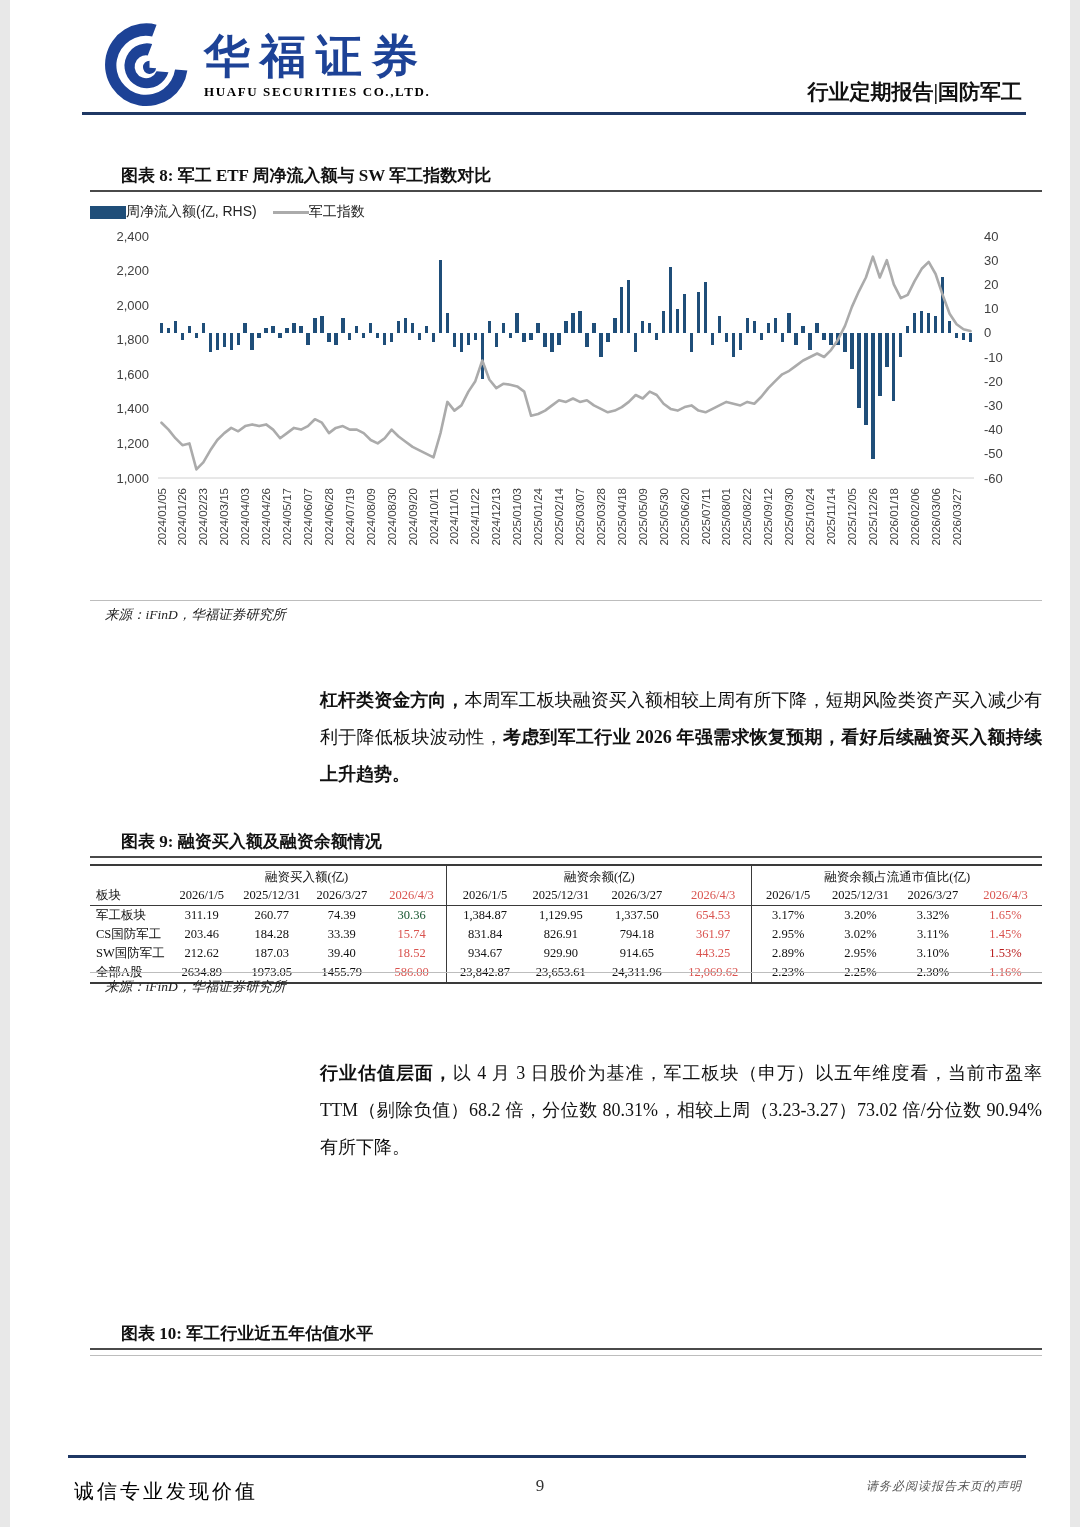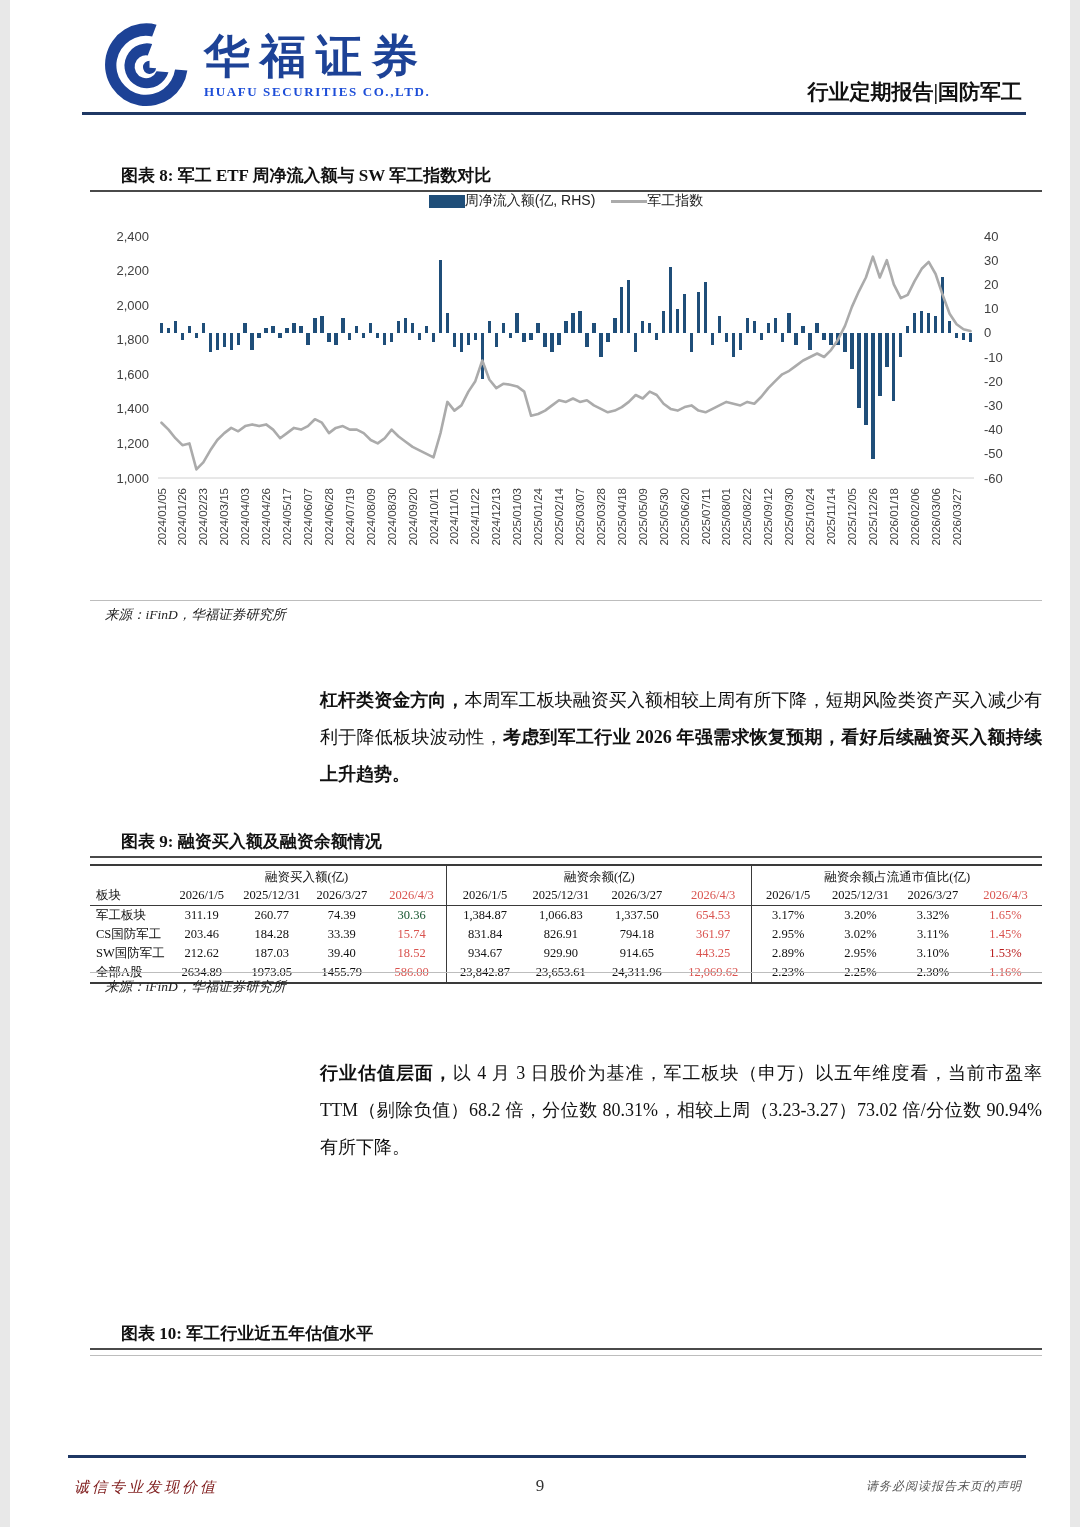--- a/index.html
+++ b/index.html
@@ -5,30 +5,30 @@
   html,body{margin:0;padding:0;background:#e8e8e8;}
   .page{
     position:relative;width:1060px;height:1527px;margin:0 auto;
     background:#ffffff;overflow:hidden;
     font-family:"Liberation Serif","DejaVu Serif",serif;color:#1a1a1a;
   }
   
   .logo-block{position:absolute;left:92px;top:22px;display:flex;align-items:center;gap:14px;}
   .logo-mark{width:88px;height:88px;}
   .logo-cn{font-size:46px;font-weight:700;color:#1d4296;letter-spacing:10px;line-height:1.1;}
-  .logo-en{font-size:13px;color:#1d4ed8;letter-spacing:1.6px;margin-top:2px;font-weight:600;}
+  .logo-en{font-size:13px;color:#000000;letter-spacing:1.6px;margin-top:2px;font-weight:600;}
   .report-tag{position:absolute;right:48px;top:78px;font-size:21px;font-weight:600;color:#111;}
   .header-rule{position:absolute;left:72px;right:44px;top:112px;height:3px;background:#1F3864;}
   
   .fig-title{position:absolute;left:111px;font-size:17px;font-weight:700;color:#111;}
   .fig-underline{position:absolute;left:80px;width:952px;height:2px;background:#4a4a4a;}
   .thin-rule{position:absolute;left:80px;width:952px;height:1px;background:#bdbdbd;}
   .source-note{position:absolute;left:95px;font-size:13.5px;color:#222;font-style:italic;}
   
-  .legend{position:absolute;left:80px;width:952px;top:192px;display:flex;justify-content:center;align-items:center;font-size:14px;color:#222;font-family:"Liberation Sans","DejaVu Sans",sans-serif;}
+  .legend{position:absolute;left:80px;width:952px;top:203px;display:flex;align-items:center;font-size:14px;color:#222;font-family:"Liberation Sans","DejaVu Sans",sans-serif;}
   .lg-swatch{display:inline-block;width:36px;height:13px;background:#1F4E79;}
   .lg-line{display:inline-block;width:36px;height:3px;background:#ABABAB;margin-left:16px;}
   
   .chart-wrap{position:absolute;left:82px;top:228px;width:952px;height:372px;}
   
   .body-para{position:absolute;left:310px;width:722px;font-size:18px;line-height:37px;text-align:justify;color:#111;}
   .body-para b{font-weight:700;}
   
   .ftable-wrap{position:absolute;left:80px;top:864px;width:952px;}
   table.ftable{width:100%;border-collapse:collapse;border-top:2px solid #3a3a3a;border-bottom:2px solid #3a3a3a;
@@ -36,21 +36,21 @@
   table.ftable th,table.ftable td{padding:1px 2px;font-weight:400;white-space:nowrap;}
   table.ftable th.gh{text-align:center;font-weight:400;padding-top:3px;}
   table.ftable th.dh{text-align:center;border-bottom:1.5px solid #3a3a3a;padding-bottom:2px;}
   table.ftable th.corner{text-align:left;vertical-align:bottom;border-bottom:1.5px solid #3a3a3a;padding-left:6px;}
   table.ftable td{text-align:center;height:15px;margin-left:45px;}
   table.ftable td.rl{text-align:left;padding-left:6px;}
   .gsep{border-left:1.5px solid #3a3a3a;}
   .redcell{color:#D9534F;}
   
   .footer-rule{position:absolute;left:58px;right:44px;top:1455px;height:3px;background:#1F3864;}
-  .footer-left{position:absolute;left:64px;top:1478px;font-size:15px;color:#7f1d1d;letter-spacing:3px;font-style:italic;}
+  .footer-left{position:absolute;left:64px;top:1478px;font-size:20px;color:#000000;letter-spacing:3px;}
   .footer-page{position:absolute;left:0;width:100%;top:1476px;text-align:center;font-size:17px;color:#333;}
   .footer-right{position:absolute;right:48px;top:1478px;font-size:12px;color:#555;letter-spacing:1px;font-style:italic;}
 </style>
 </head>
 <body>
 
 <div class="page">
 
   <div class="logo-block">
     <svg class="logo-mark" viewBox="0 0 100 100">
@@ -312,21 +312,21 @@
           </tr>
         </thead>
         <tbody>
           <tr>
             <td class="rl">军工板块</td>
             <td class="">311.19</td>
             <td class="">260.77</td>
             <td class="">74.39</td>
             <td class="redcell" style="color: #14532d;">30.36</td>
             <td class="gsep ">1,384.87</td>
-            <td class="">1,066.83</td>
+            <td class="">1,129.95</td>
             <td class="">1,337.50</td>
             <td class="redcell" style="color: rgb(217, 83, 79);">654.53</td>
             <td class="gsep ">3.17%</td>
             <td class="">3.20%</td>
             <td class="">3.32%</td>
             <td class="redcell" style="color: rgb(217, 83, 79);">1.65%</td>
           </tr>
           <tr>
             <td class="rl">CS国防军工</td>
             <td class="">203.46</td>

